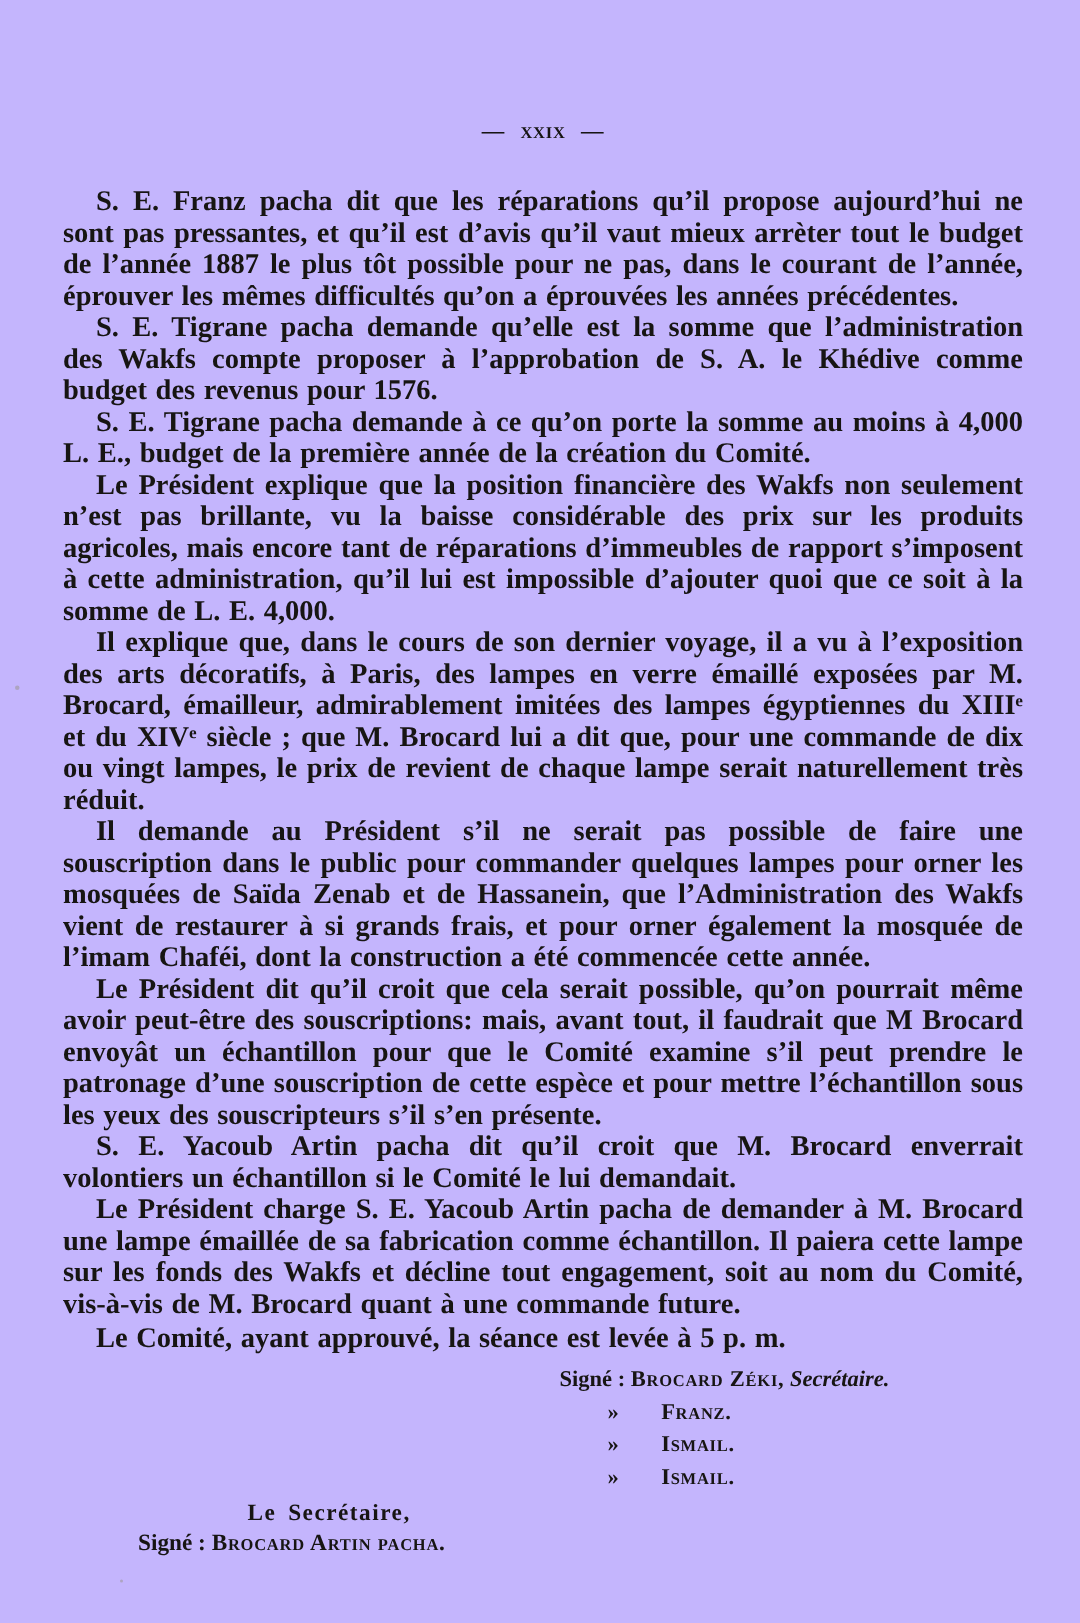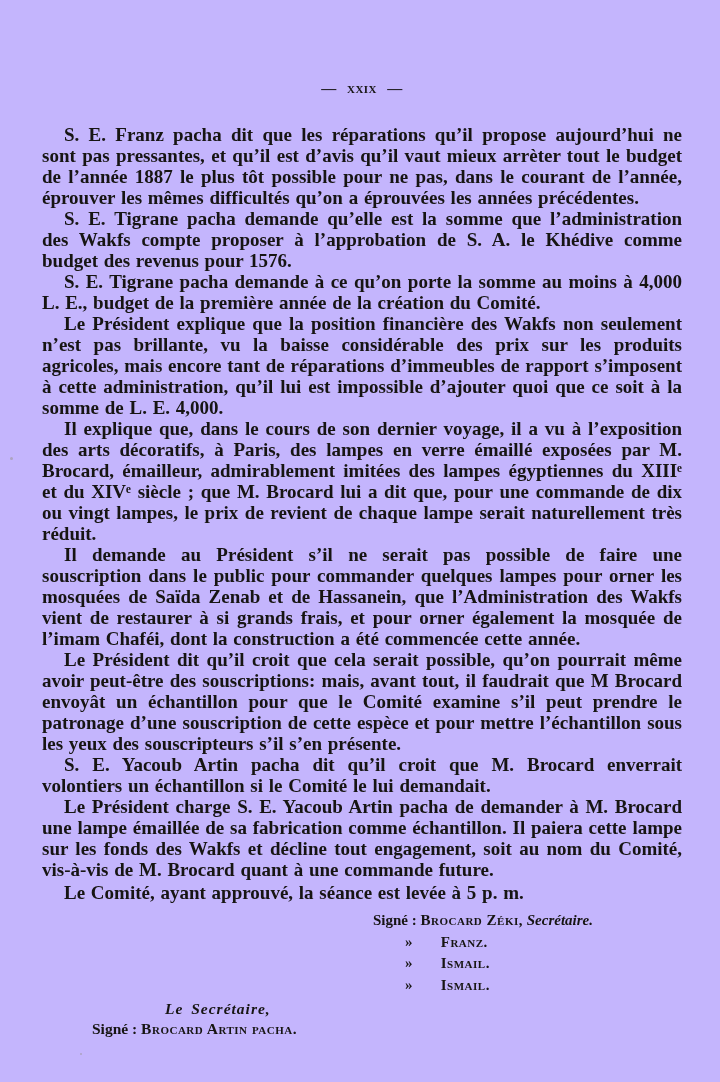--- a/index.html
+++ b/index.html
@@ -60,21 +60,20 @@
   .it {
     font-style: italic;
   }
   .secretary {
     margin-top: 3px;
     font-size: 15.5px;
     line-height: 20px;
   }
   .sec-title {
     padding-left: 123px;
-    font-style: italic;
     letter-spacing: 1px;
     word-spacing: 3px;
   }
   .sec-sig {
     padding-left: 50px;
   }
   .speck {
     position: absolute;
     background: #9a968f;
     border-radius: 50%;

